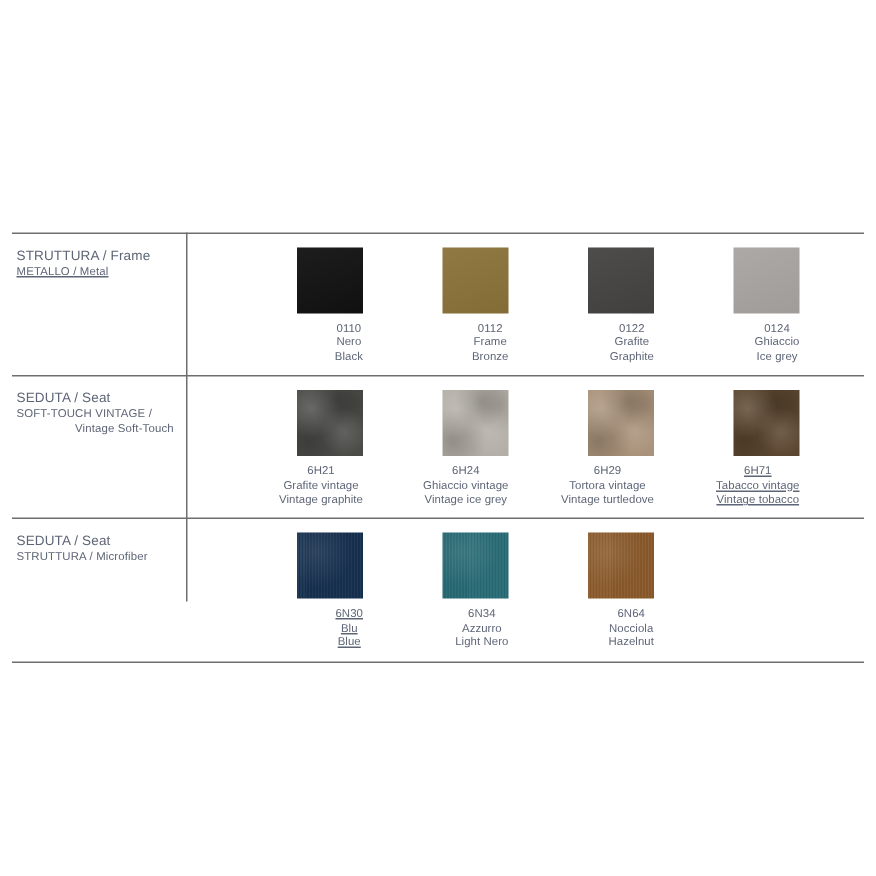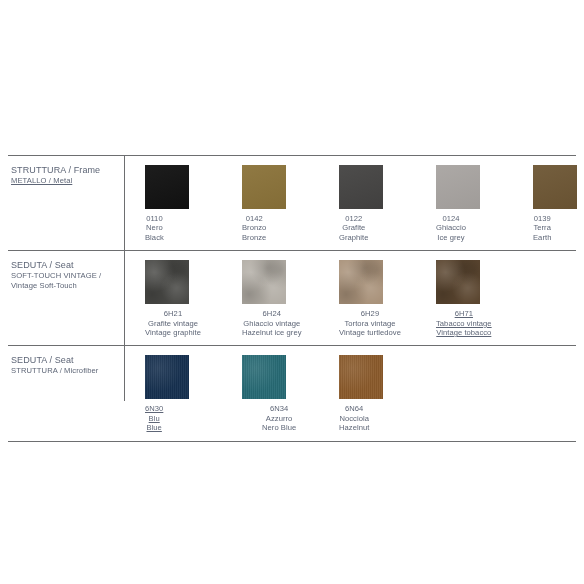--- a/index.html
+++ b/index.html
@@ -74,37 +74,38 @@
     color: #5d6576;
     letter-spacing: 0.1px;
     white-space: nowrap;
   }
   .cat-line3 {
     font-size: 7.6px;
     line-height: 10px;
     color: #5d6576;
     letter-spacing: 0.1px;
     white-space: nowrap;
+    margin-left: 39px;
   }
 
   .swatch-field {
     flex: 1 1 auto;
     display: flex;
     padding-left: 21px;
     padding-top: 9px;
     padding-bottom: 8px;
     box-sizing: border-box;
   }
 
   .swatch-cell {
     width: 97px;
     flex: 0 0 97px;
     display: flex;
     flex-direction: column;
-    align-items: flex-start;
+    align-items: flex-end;
   }
 
   .chip {
     width: 44px;
     height: 44px;
     position: relative;
     overflow: hidden;
   }
   .chip .tex {
     position: absolute;
@@ -146,22 +147,22 @@
                 <span class="cap-code">0110</span>
                 <span class="cap-it">Nero</span>
                 <span class="cap-en">Black</span>
               </div>
             </div>
             <div class="swatch-cell">
               <div class="chip" style="background: rgb(138, 114, 57);">
                 <div class="tex" style="background-image: linear-gradient(160deg, rgba(255, 255, 255, 0.05), rgba(0, 0, 0, 0.05));"></div>
               </div>
               <div class="chip-caption" style="color: rgb(93, 101, 118);">
-                <span class="cap-code">0142</span>
-                <span class="cap-it">Bronzo</span>
+                <span class="cap-code">0112</span>
+                <span class="cap-it">Frame</span>
                 <span class="cap-en">Bronze</span>
               </div>
             </div>
             <div class="swatch-cell">
               <div class="chip" style="background: rgb(68, 67, 66);">
                 <div class="tex" style="background-image: linear-gradient(160deg, rgba(255, 255, 255, 0.05), rgba(0, 0, 0, 0.05));"></div>
               </div>
               <div class="chip-caption" style="color: rgb(93, 101, 118);">
                 <span class="cap-code">0122</span>
                 <span class="cap-it">Grafite</span>
@@ -207,21 +208,21 @@
                 <span class="cap-en">Vintage graphite</span>
               </div>
             </div>
             <div class="swatch-cell">
               <div class="chip" style="background: rgb(179, 174, 166);">
                 <div class="tex" style="background-image: radial-gradient(circle at 22% 28%, rgba(255, 255, 255, 0.17), rgba(255, 255, 255, 0) 42%), radial-gradient(circle at 72% 64%, rgba(255, 255, 255, 0.13), rgba(255, 255, 255, 0) 38%), radial-gradient(circle at 58% 18%, rgba(0, 0, 0, 0.16), rgba(0, 0, 0, 0) 40%), radial-gradient(circle at 16% 78%, rgba(0, 0, 0, 0.18), rgba(0, 0, 0, 0) 44%), radial-gradient(circle at 88% 22%, rgba(0, 0, 0, 0.1), rgba(0, 0, 0, 0) 36%);"></div>
               </div>
               <div class="chip-caption" style="color: rgb(93, 101, 118);">
                 <span class="cap-code">6H24</span>
                 <span class="cap-it">Ghiaccio vintage</span>
-                <span class="cap-en">Hazelnut ice grey</span>
+                <span class="cap-en">Vintage ice grey</span>
               </div>
             </div>
             <div class="swatch-cell">
               <div class="chip" style="background: rgb(169, 146, 122);">
                 <div class="tex" style="background-image: radial-gradient(circle at 22% 28%, rgba(255, 255, 255, 0.17), rgba(255, 255, 255, 0) 42%), radial-gradient(circle at 72% 64%, rgba(255, 255, 255, 0.13), rgba(255, 255, 255, 0) 38%), radial-gradient(circle at 58% 18%, rgba(0, 0, 0, 0.16), rgba(0, 0, 0, 0) 40%), radial-gradient(circle at 16% 78%, rgba(0, 0, 0, 0.18), rgba(0, 0, 0, 0) 44%), radial-gradient(circle at 88% 22%, rgba(0, 0, 0, 0.1), rgba(0, 0, 0, 0) 36%);"></div>
               </div>
               <div class="chip-caption" style="color: rgb(93, 101, 118);">
                 <span class="cap-code">6H29</span>
                 <span class="cap-it">Tortora vintage</span>
                 <span class="cap-en">Vintage turtledove</span>
@@ -255,21 +256,21 @@
                 <span class="cap-en">Blue</span>
               </div>
             </div>
             <div class="swatch-cell">
               <div class="chip" style="background: rgb(39, 106, 116);">
                 <div class="tex" style="background-image: repeating-linear-gradient(90deg, rgba(255, 255, 255, 0.043) 0px, rgba(255, 255, 255, 0.043) 1px, rgba(0, 0, 0, 0.043) 1px, rgba(0, 0, 0, 0.043) 2px), radial-gradient(circle at 30% 30%, rgba(255, 255, 255, 0.1), rgba(255, 255, 255, 0) 55%);"></div>
               </div>
               <div class="chip-caption" style="color: rgb(93, 101, 118); margin-left: 20px;">
                 <span class="cap-code">6N34</span>
                 <span class="cap-it">Azzurro</span>
-                <span class="cap-en">Nero Blue</span>
+                <span class="cap-en">Light Nero</span>
               </div>
             </div>
             <div class="swatch-cell">
               <div class="chip" style="background: rgb(138, 90, 43);">
                 <div class="tex" style="background-image: repeating-linear-gradient(90deg, rgba(255, 255, 255, 0.043) 0px, rgba(255, 255, 255, 0.043) 1px, rgba(0, 0, 0, 0.043) 1px, rgba(0, 0, 0, 0.043) 2px), radial-gradient(circle at 30% 30%, rgba(255, 255, 255, 0.1), rgba(255, 255, 255, 0) 55%);"></div>
               </div>
               <div class="chip-caption" style="color: rgb(93, 101, 118);">
                 <span class="cap-code">6N64</span>
                 <span class="cap-it">Nocciola</span>
                 <span class="cap-en">Hazelnut</span>

